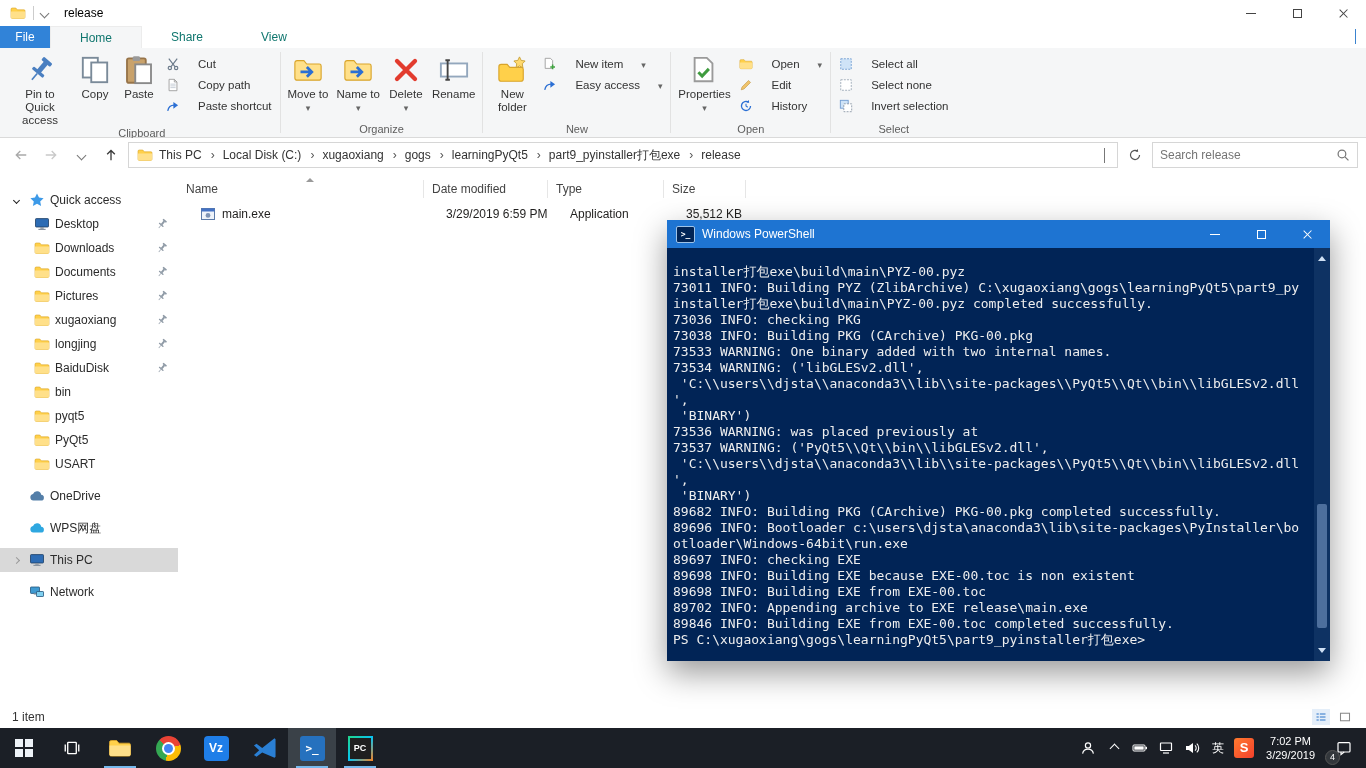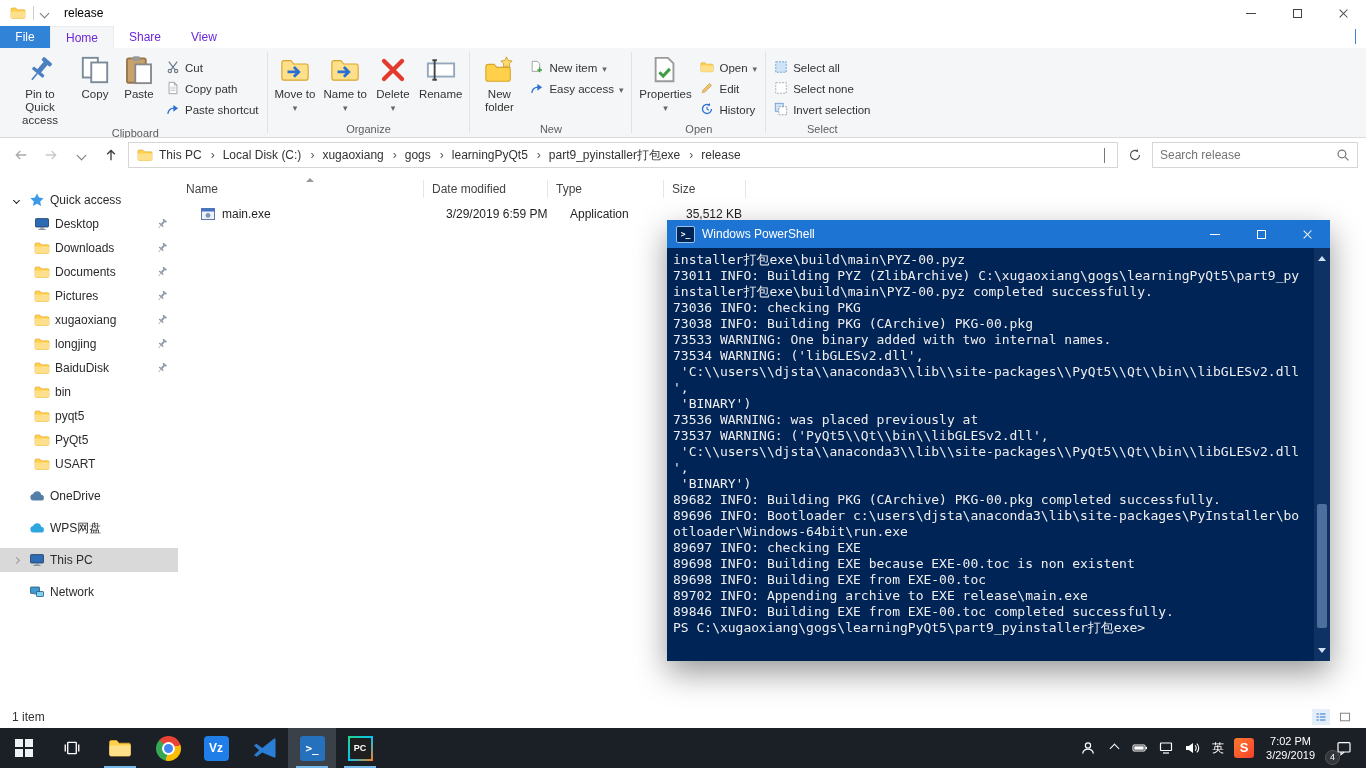--- a/index.html
+++ b/index.html
@@ -20,36 +20,36 @@
 .g-min{width:10px;height:1px;background:currentColor}
 .g-max{width:9px;height:9px;border:1px solid currentColor}
 .g-x{position:relative;width:11px;height:11px}
 .g-x::before,.g-x::after{content:"";position:absolute;left:5px;top:0;width:1.3px;height:11px;background:currentColor}
 .g-x::before{transform:rotate(45deg)}.g-x::after{transform:rotate(-45deg)}
 .chevglyph{width:7px;height:7px;border-right:1.4px solid #777;border-bottom:1.4px solid #777;transform:rotate(45deg)}
 
 
 .ribbon-tabs{height:22px;display:flex;align-items:flex-end;background:#fff;position:relative}
 .tab-file{width:50px;height:22px;background:#3183d8;color:#fff;display:flex;align-items:center;justify-content:center}
-.tab{height:22px;padding:0 15px;display:flex;align-items:center;color:#6d28d9}
+.tab{height:22px;padding:0 29px;display:flex;align-items:center;color:#0f766e}
 .tab.active{background:#f5f6f7;border:1px solid #ececec;border-bottom:none}
 .collapse-ribbon{position:absolute;right:10px;top:4px;color:#3a83cf}
 .chev-up{width:7px;height:7px;border-left:1.6px solid currentColor;border-top:1.6px solid currentColor;transform:rotate(45deg)}
 
 
 .ribbon{height:90px;background:#f5f6f7;border-bottom:1px solid #dadada;display:flex;align-items:stretch;padding-left:4px}
 .rgroup{display:flex;flex-direction:column;padding:2px 3px 0}
 .rbody{flex:1;display:flex;align-items:flex-start}
 .rlbl{height:17px;display:flex;align-items:center;justify-content:center;color:#5d5d5d;font-size:11px}
 .rsep{width:1px;background:#e2e2e2;margin:4px 0}
 .rbtn-lg{display:flex;flex-direction:column;align-items:center;padding:4px 4px 0;min-width:44px;max-width:72px;
   text-align:center;color:#333;line-height:13px;font-size:11.5px}
 .rbtn-lg .ric{height:32px;display:flex;align-items:center;justify-content:center;margin-bottom:2px}
 .rcol{display:flex;flex-direction:column;padding-top:3px}
-.rbtn-sm{display:flex;align-items:flex-end;gap:5px;height:21px;padding:0 5px;color:#333;font-size:11.5px;white-space:nowrap}
+.rbtn-sm{display:flex;align-items:center;gap:18px;height:21px;padding:0 5px;color:#333;font-size:11.5px;white-space:nowrap}
 .caret::before{content:"▾";font-size:9px;color:#666;line-height:8px}
 
 
 .addr-row{height:34px;display:flex;align-items:center;padding:0 8px;gap:4px;background:#fff}
 .nav-btn{width:26px;height:24px;display:flex;align-items:center;justify-content:center}
 .crumb-box{flex:1;height:26px;border:1px solid #d6d6d6;display:flex;align-items:center;background:#fff;padding:0 4px}
 .crumb{padding:0 4px;display:flex;align-items:center;color:#333;white-space:nowrap}
 .crumb.sep::after{content:"›";margin-left:9px;color:#555}
 .crumb-chev{margin-left:auto;padding:0 8px}
 .search-box{width:206px;height:26px;border:1px solid #d6d6d6;display:flex;align-items:center;padding:0 7px;gap:6px}
@@ -86,21 +86,21 @@
 
 
 #ps{position:absolute;left:667px;top:220px;width:663px;height:441px;display:flex;flex-direction:column;
   box-shadow:0 12px 30px rgba(0,0,0,.4);z-index:5}
 .ps-titlebar{height:28px;background:#1e74d2;display:flex;align-items:center;color:#fff;flex:0 0 auto}
 .ps-appicon{width:19px;height:17px;margin:0 7px 0 9px;background:#012456;border:1px solid #9fc3e8;border-radius:2px;
   color:#fff;font:bold 8px/15px "DejaVu Sans Mono",monospace;text-align:center}
 .ps-title{font-size:12px}
 .ps-controls{margin-left:auto;display:flex;height:100%;color:#fff}
 .ps-btn{width:46px;display:flex;align-items:center;justify-content:center}
-.ps-body{flex:1;background:#012456;position:relative;padding:4px 20px 0 6px;overflow:hidden}
+.ps-body{flex:1;background:#012456;position:relative;padding:16px 20px 0 6px;overflow:hidden}
 .ps-line{font:13px/16px "DejaVu Sans Mono","Liberation Mono",monospace;color:#eeeeee;white-space:pre}
 .ps-scroll{position:absolute;right:0;top:0;bottom:0;width:16px;background:#0e3263;display:flex;flex-direction:column;align-items:center}
 .sb-up{width:0;height:0;border:4px solid transparent;border-bottom:5px solid #cfe0f4;margin-top:4px}
 .sb-down{width:0;height:0;border:4px solid transparent;border-top:5px solid #cfe0f4;margin-top:auto;margin-bottom:4px}
 .sb-thumb{position:absolute;left:3px;right:3px;top:62%;height:30%;background:#4d6f9d;border-radius:2px}
 
 
 #taskbar{position:absolute;left:0;bottom:0;width:1366px;height:40px;background:#1b1f26;display:flex;align-items:stretch;color:#fff;z-index:10}
 .tb-btn{width:48px;display:flex;align-items:center;justify-content:center;position:relative;flex:0 0 auto}
 .tb-btn.running::after{content:"";position:absolute;bottom:0;left:8px;right:8px;height:2px;background:#76b9ed}

